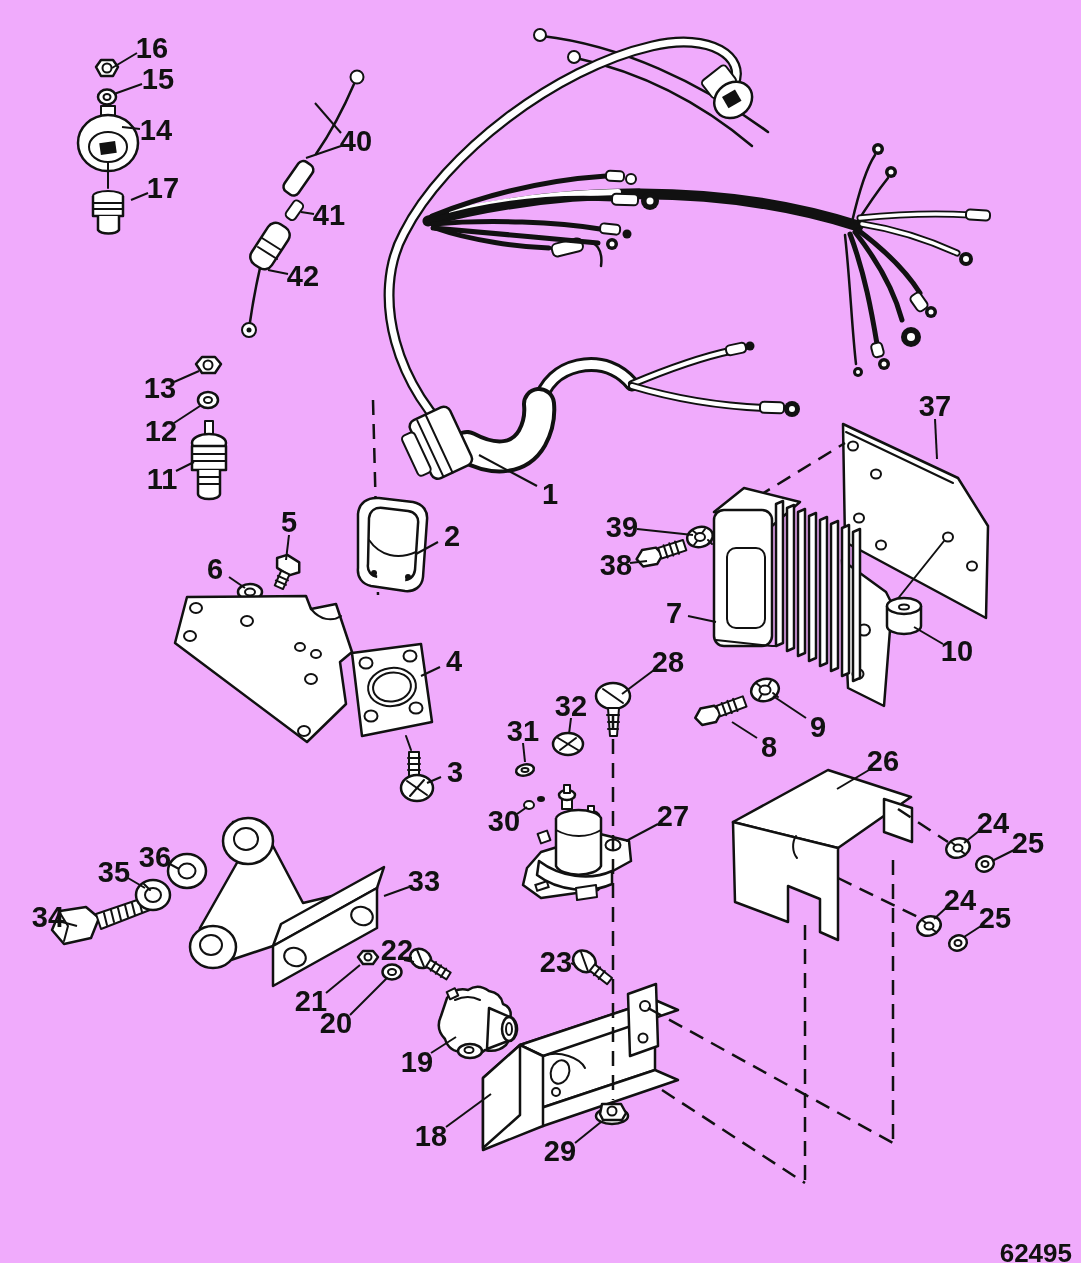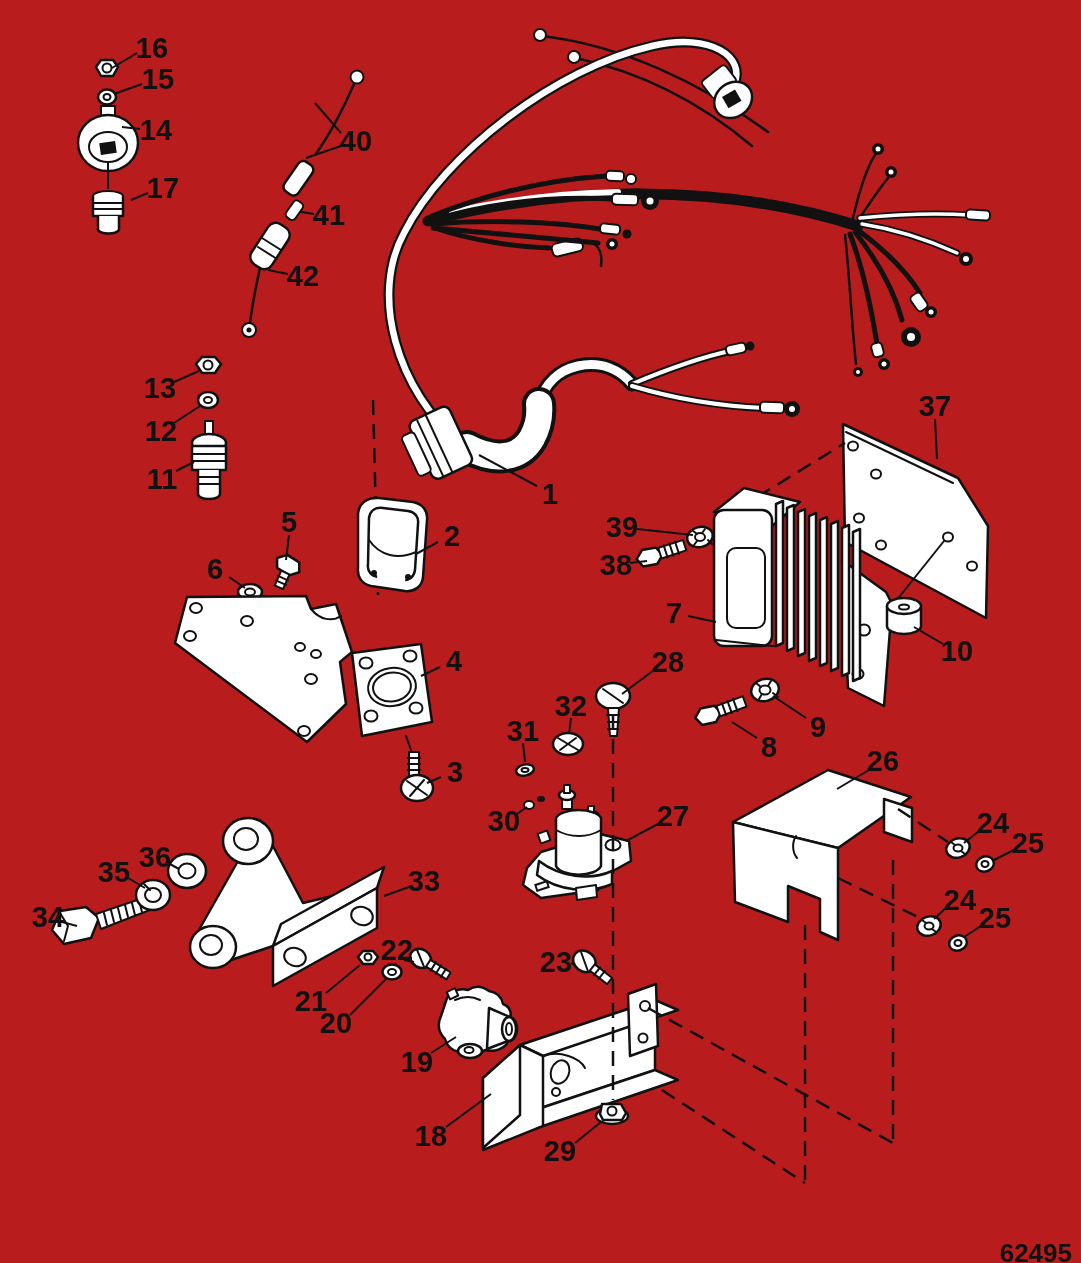--- a/index.html
+++ b/index.html
@@ -1,16 +1,16 @@
 <!DOCTYPE html>
 <html><head>
 <meta charset="utf-8">
 <style>
   html,body{margin:0;padding:0;background:#fff}
-  .stage{width:1081px;height:1263px;position:relative;background:#b91c1c;font-family:"Liberation Sans",sans-serif}
+  .stage{width:1081px;height:1263px;position:relative;background:#f0abfc;font-family:"Liberation Sans",sans-serif}
   svg{display:block}
   .p  {fill:#fff;stroke:#111;stroke-width:2.5;stroke-linejoin:round}
   .p2 {fill:#fff;stroke:#111;stroke-width:2;stroke-linejoin:round}
   .pl {fill:none;stroke:#111;stroke-width:2;stroke-linejoin:round;stroke-linecap:round}
   .w  {fill:none;stroke:#111;stroke-width:2.5;stroke-linecap:round}
   .wd {fill:none;stroke:#111;stroke-width:5;stroke-linecap:round}
   .to {fill:none;stroke:#111;stroke-linecap:round}
   .ti {fill:none;stroke:#fff;stroke-linecap:round}
   .dk {fill:#111;stroke:none}
   .hole{fill:#fff;stroke:#111;stroke-width:2}

